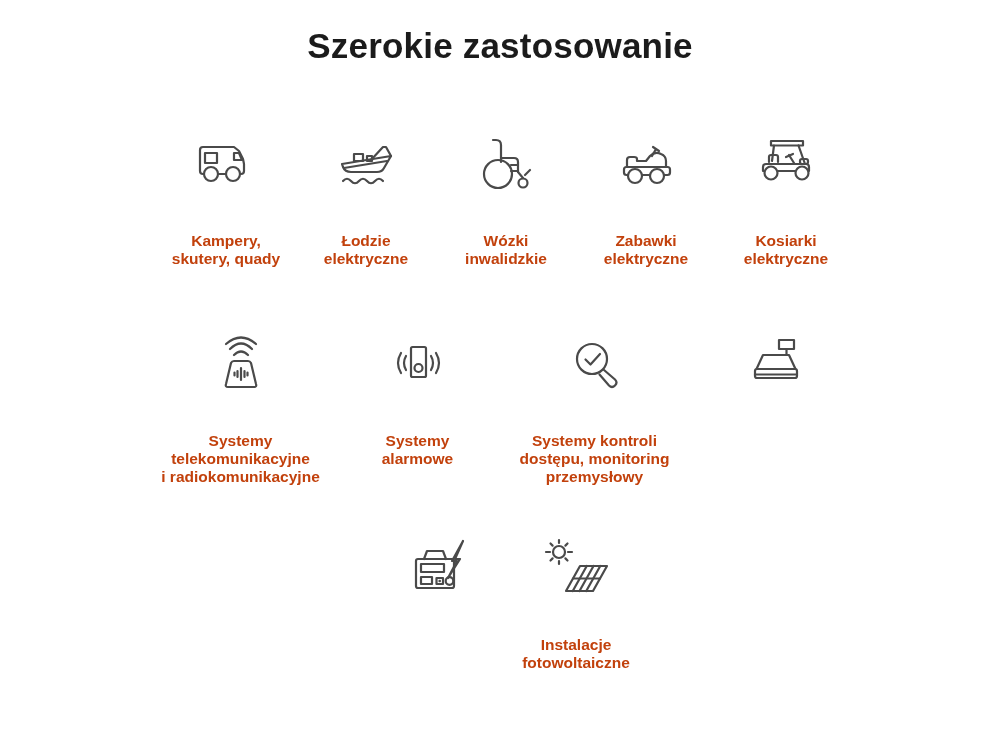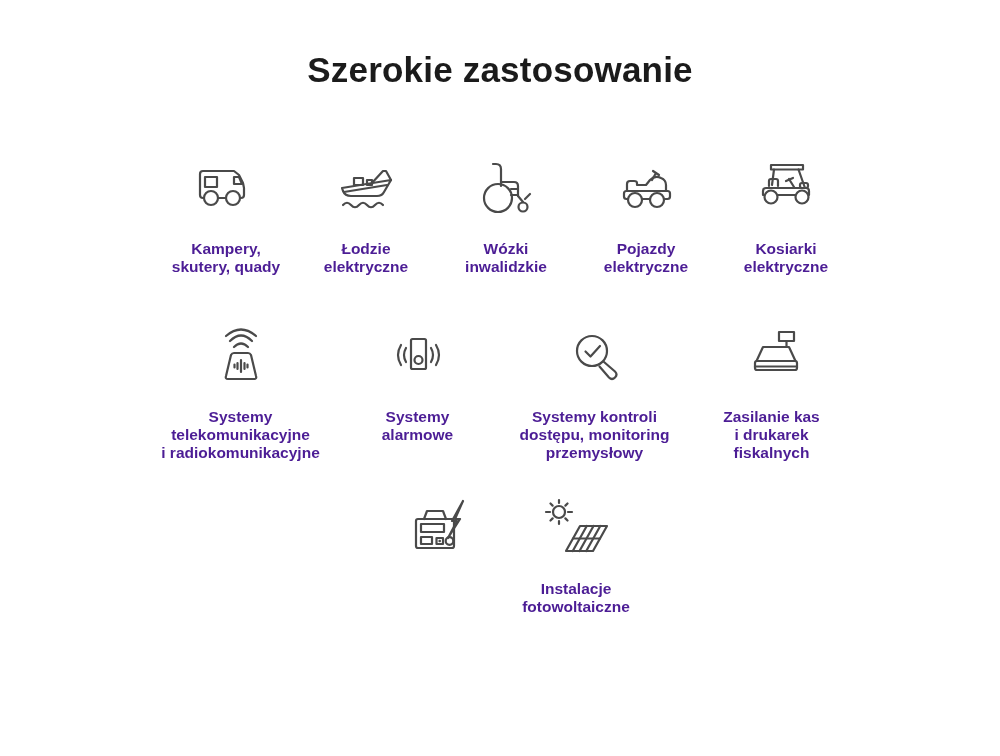--- a/index.html
+++ b/index.html
@@ -1,33 +1,33 @@
 <!DOCTYPE html>
 <html><head>
 <meta charset="utf-8">
 <style>
   html,body{margin:0;padding:0;}
   body{
     width:1000px;height:756px;background:#ffffff;
     font-family:"Liberation Sans",sans-serif;overflow:hidden;
   }
-  .page{padding-top:50px;}
+  .page{padding-top:26px;}
   .title{
     text-align:center;font-size:35px;font-weight:700;color:#1b1b1b;
     margin:0 0 62px 0;letter-spacing:.2px;
   }
   .grid{margin-left:12px;}
   .row{display:flex;justify-content:center;align-items:flex-start;}
   .row-1{margin-bottom:44px;}
   .row-2{margin-bottom:30px;gap:37px;}
   .cell{flex:0 0 140px;width:140px;display:flex;flex-direction:column;align-items:center;}
   .iconbox{width:72px;height:72px;display:flex;align-items:center;justify-content:center;margin-bottom:16px;}
   .label{
-    font-size:15.5px;line-height:18px;font-weight:700;color:#4c1d95;
-    text-align:center;white-space:pre-line;margin:0 -28px;
+    font-size:15.5px;line-height:18px;font-weight:700;color:#c2410c;
+    text-align:center;white-space:pre-line;margin:16px -28px;
   }
   svg.st{stroke:#4a4a4a;stroke-width:2.2;fill:none;stroke-linecap:round;stroke-linejoin:round;display:block;}
   svg.st .fw{fill:#ffffff;}
   svg.st .fg{fill:#f4f4f4;stroke:none;}
   svg.st .fd{fill:#4a4a4a;stroke:none;}
 </style>
 </head>
 <body>
 
 <div class="page">
@@ -86,21 +86,21 @@
       <div class="cell">
         <div class="iconbox">
           <svg class="st" width="72" height="72" viewBox="0 0 72 72">
             <path d="M17 39 V32 Q17 29 20 29 H24 Q27 29 27 31 V33 H36 L40 28 Q45 23 51 26 Q56 28 56 33 V39"></path>
             <path d="M42 28 L46 21 M43 19 L49 23"></path>
             <rect x="14" y="39" width="46" height="8" rx="2.5"></rect>
             <circle class="fw" cx="25" cy="48" r="7"></circle>
             <circle class="fw" cx="47" cy="48" r="7"></circle>
           </svg>
         </div>
-        <div class="label">Pojazdy
+        <div class="label">Zabawki
 elektryczne</div>
       </div>
 
       <div class="cell">
         <div class="iconbox">
           <svg class="st" width="72" height="72" viewBox="0 0 72 72">
             <path d="M21 13 H53 V17.5 H21 Z"></path>
             <path d="M24 17.5 L22 33 M48.5 17.5 L55 36"></path>
             <path d="M44 35 L39 27 M36 29 L43 26"></path>
             <path d="M19 34 V29 Q19 27 21 27 H26 Q28 27 28 29 V34"></path>
@@ -160,23 +160,20 @@
       <div class="cell">
         <div class="iconbox">
           <svg class="st" width="72" height="72" viewBox="0 0 72 72">
             <rect x="43" y="12" width="15" height="9"></rect>
             <path d="M50.5 21 V27"></path>
             <path d="M27 27 H53 L59.5 41 H20.5 Z"></path>
             <rect x="19" y="41" width="42" height="9" rx="2"></rect>
             <path d="M19 46.5 H61"></path>
           </svg>
         </div>
-        <div class="label">Zasilanie kas
-i drukarek
-fiskalnych</div>
       </div>
 
 
     </div>
 
     <div class="row row-3">
 
 
       <div class="cell">
         <div class="iconbox">

